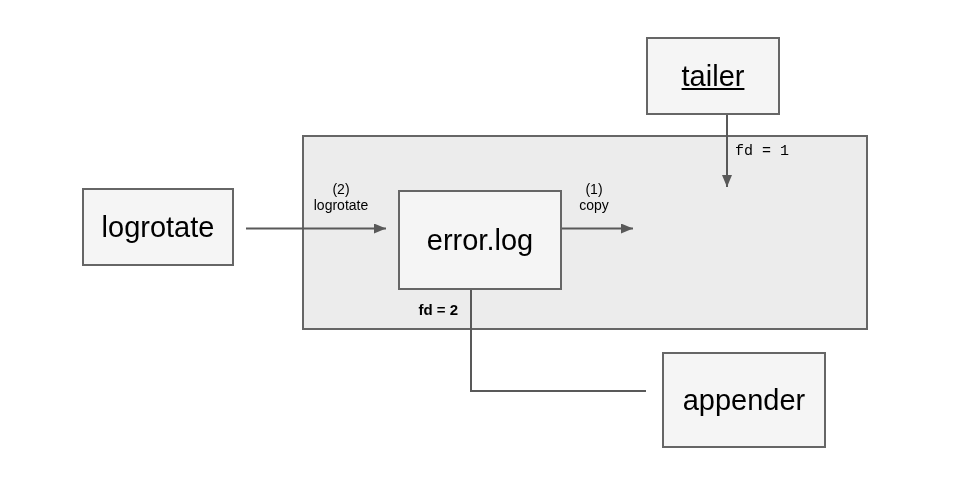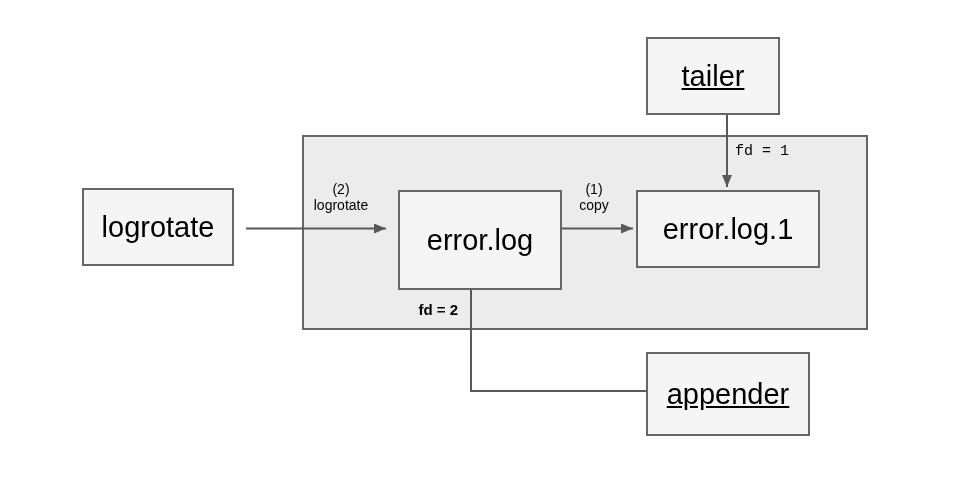--- a/index.html
+++ b/index.html
@@ -32,21 +32,21 @@
     display: flex;
     align-items: center;
     justify-content: center;
     font-size: 29px;
     white-space: nowrap;
   }
   #node-logrotate   { left:  82px; top: 188px; width: 152px; height: 78px; }
   #node-tailer      { left: 646px; top:  37px; width: 134px; height: 78px; text-decoration: underline; }
   #node-error-log   { left: 389px; top: 190px; width: 164px; height: 100px; margin-left: 9px; }
   #node-error-log-1 { left: 636px; top: 190px; width: 184px; height: 78px; }
-  #node-appender    { left: 646px; top: 352px; width: 164px; height: 84px; text-decoration: underline; }
+  #node-appender    { left: 662px; top: 352px; width: 164px; height: 96px; }
 
   svg.edges {
     position: absolute;
     left: 0; top: 0;
     pointer-events: none;
   }
   .edge {
     stroke: var(--arrow, #595959);
     stroke-width: 2;
     fill: none;
@@ -84,21 +84,20 @@
     <line class="edge" x1="727" y1="115" x2="727" y2="187" marker-end="url(#arr)"></line>
     <path class="edge" d="M646,391 L471,391 L471,272" marker-end="url(#arr)"></path>
   </svg>
 
   <div class="node" id="node-logrotate">logrotate</div>
 
   <div class="node" id="node-tailer">tailer</div>
 
   <div class="node" id="node-error-log">error.log</div>
 
-  <div class="node" id="node-error-log-1">error.log.1</div>
 
   <div class="node" id="node-appender">appender</div>
 
   <div class="edge-label" id="label-truncate">
     <span class="line">(2)</span>
     <span class="line">logrotate</span>
   </div>
 
   <div class="edge-label" id="label-copy">
     <span class="line">(1)</span>

